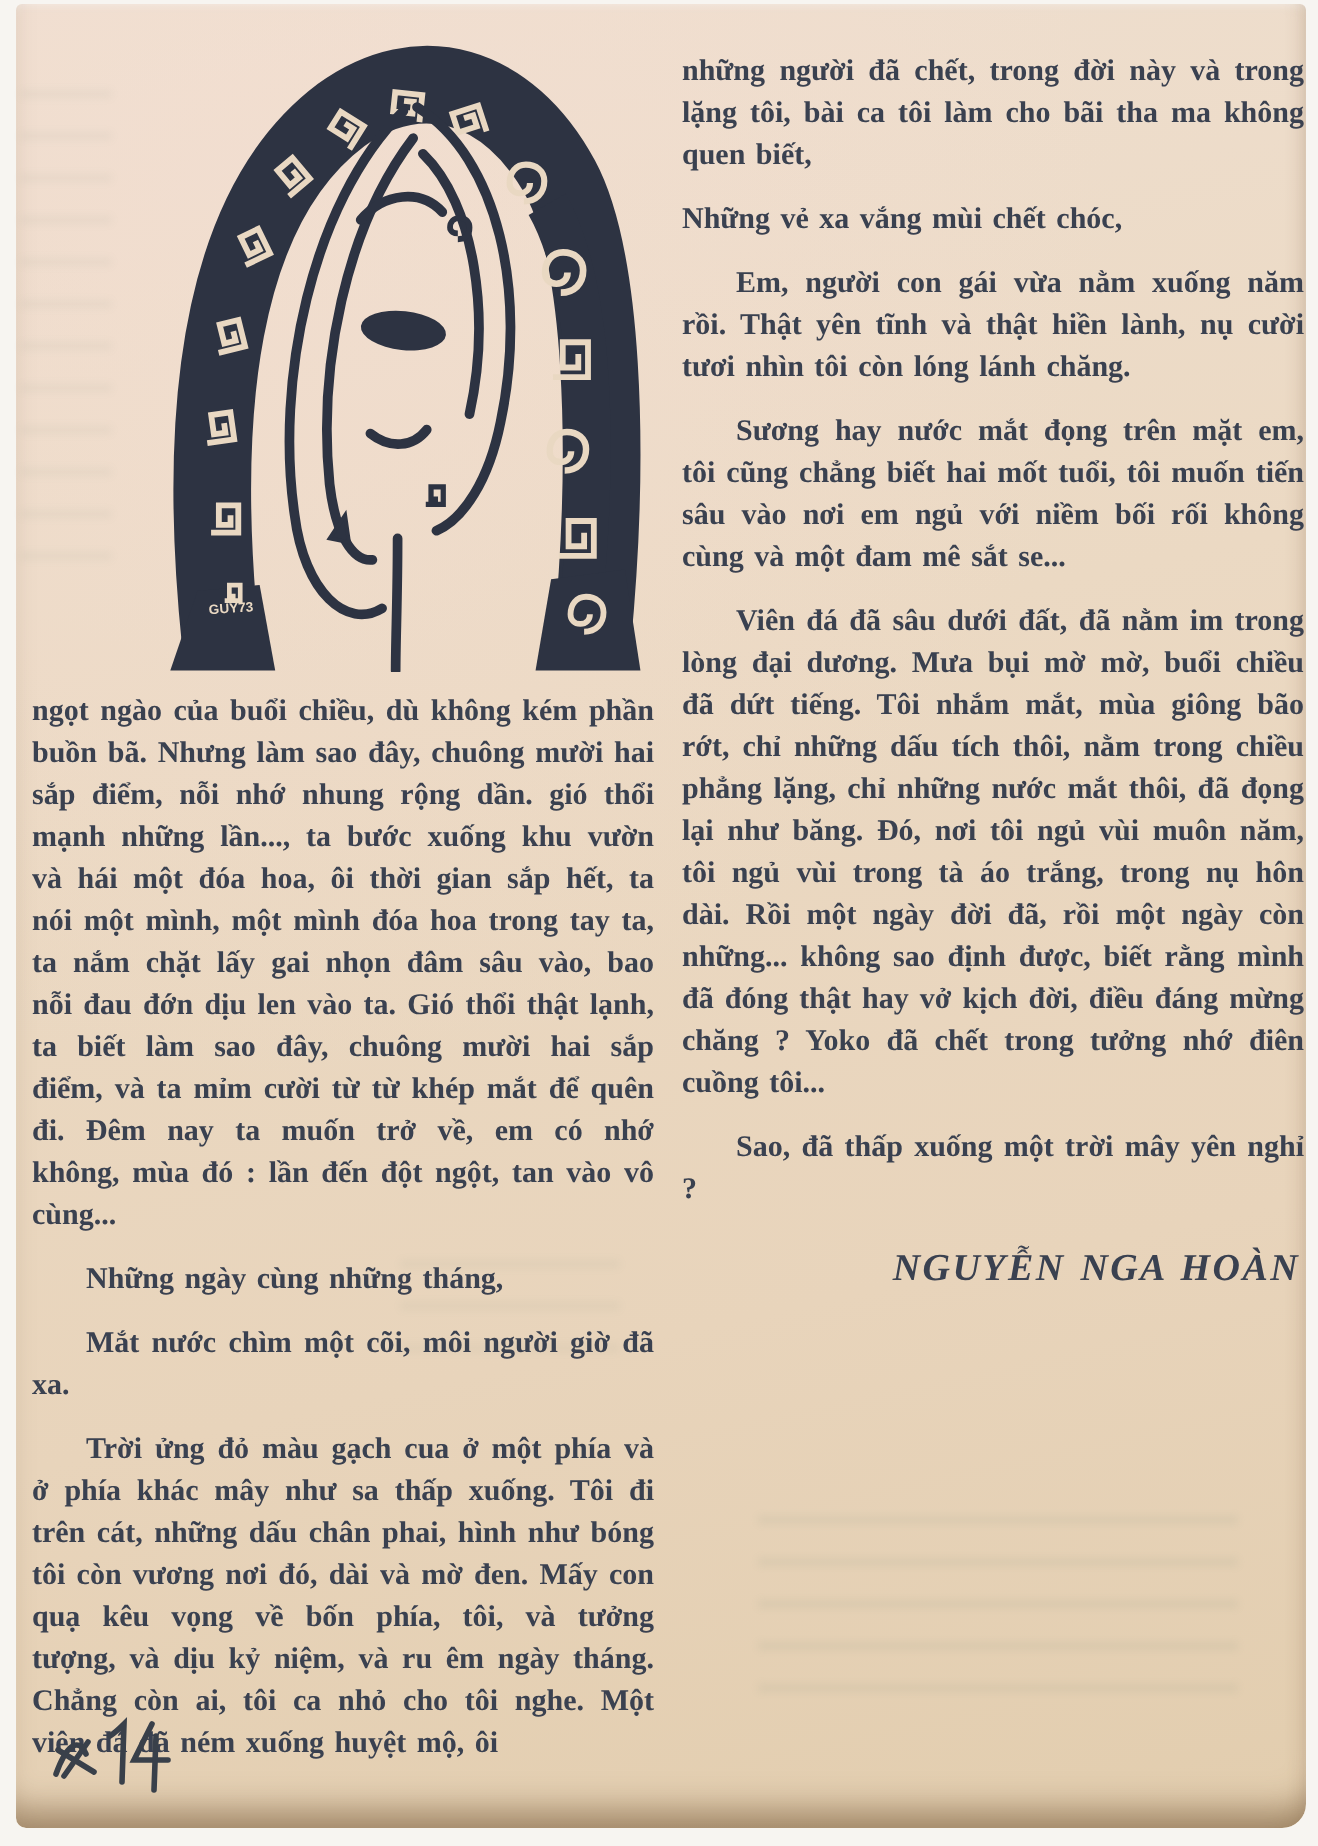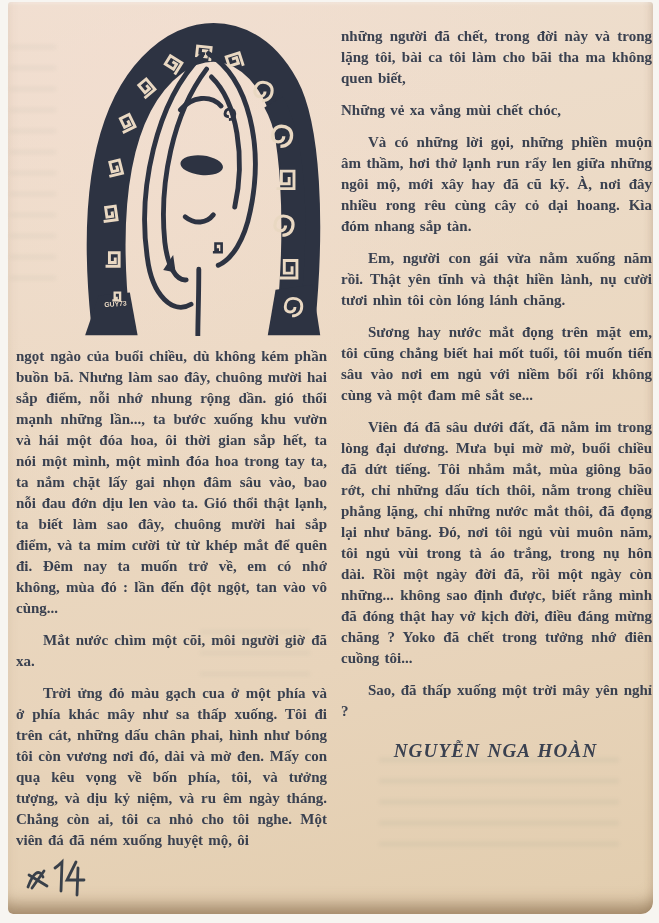--- a/index.html
+++ b/index.html
@@ -34,21 +34,21 @@
   .figure-wrap{width:272px;height:322px;margin:-12px 0 10px 40px;}
   p{margin:0 0 11px;text-align:justify;}
   p.cont{text-indent:0;}
   p.ind{text-indent:27px;}
   p.last{margin-bottom:0;}
   .poem{margin:0 0 11px;text-align:left;}
   .poem .vline{display:block;}
   .poem .vline.first{text-indent:27px;}
   .verse{text-align:left;text-indent:27px;margin:0 0 11px;}
   .signature{
-    text-align:center;font-style:italic;font-size:19px;letter-spacing:1.2px;
+    text-align:right;font-style:italic;font-size:19px;letter-spacing:1.2px;
     margin-top:18px;padding-right:2px;white-space:nowrap;
   }
   .page-number{position:absolute;left:20px;bottom:24px;width:74px;height:44px;}
 </style>
 </head>
 <body>
 
 <div class="paper"></div>
 
 <div class="ghost" style="left:10px;top:45px;width:46px;height:250px;opacity:.07;"></div>
@@ -102,32 +102,32 @@
         </g>
         <ellipse cx="150" cy="155" rx="22" ry="10" fill="#2d3342" transform="rotate(6 150 155)"></ellipse>
         <g stroke="#2d3342" fill="none" stroke-width="3">
           <path d="M0 6 C 4 6 6 4 6 0 C 6 -3 4 -5 1 -5 C -2 -5 -4 -3 -4 0 C -4 2 -2 3 0 3" transform="translate(178,102)"></path>
           <path d="M-5 5 H5 V-5 H-2 V2 H2" transform="translate(166,240) scale(.9)"></path>
         </g>
       </svg>
     </div>
 
     <p class="cont">ngọt ngào của buổi chiều,  dù không kém phần buồn bã. Nhưng làm sao đây, chuông mười hai sắp điểm, nỗi nhớ nhung rộng dần. gió thổi mạnh những lần..., ta bước xuống khu vườn và hái một đóa hoa,  ôi thời gian sắp hết, ta nói một mình,  một mình đóa hoa trong tay ta,  ta nắm chặt lấy gai nhọn đâm sâu vào, bao nỗi đau đớn dịu len vào ta. Gió thổi thật lạnh,  ta biết làm sao đây, chuông mười hai sắp điểm, và ta mỉm cười từ từ khép mắt để quên đi. Đêm nay ta muốn trở về, em có nhớ không, mùa đó :  lần đến đột ngột, tan vào vô cùng...</p>
+    <p class="verse">Những ngày cùng những tháng,</p>
     <p class="ind">Mắt nước chìm một cõi, môi người  giờ đã xa.</p>
     <p class="ind last">Trời ửng đỏ màu gạch cua ở một phía và ở phía khác mây như sa thấp xuống. Tôi đi trên cát, những dấu chân phai,  hình như bóng tôi còn vương nơi đó, dài và  mờ đen. Mấy con quạ kêu  vọng về  bốn phía,  tôi, và tưởng tượng, và dịu kỷ niệm, và ru êm  ngày tháng. Chẳng còn ai, tôi ca nhỏ cho tôi nghe. Một viên đá đã ném  xuống huyệt mộ,  ôi</p>
   </div>
 
   <div class="col">
     <p class="cont">những người đã chết, trong đời này và  trong lặng tôi, bài ca tôi làm cho bãi tha  ma không quen biết,</p>
 
     <div class="poem">
       <span class="vline">Những vẻ xa vắng mùi chết chóc,</span>
     </div>
 
-    <p class="ind">Và có những lời gọi, những phiền muộn âm thầm, hơi thở lạnh run rẩy len giữa những ngôi mộ, mới xây hay đã cũ kỹ. À, nơi đây nhiều rong rêu cùng cây cỏ dại hoang. Kìa đóm nhang sắp tàn.</p>
     <p class="ind">Em, người con gái vừa nằm xuống năm rồi. Thật yên tĩnh và thật  hiền  lành,  nụ cười tươi nhìn tôi còn lóng lánh chăng.</p>
     <p class="ind">Sương hay nước mắt đọng trên mặt em, tôi cũng chẳng biết hai mốt tuổi, tôi muốn tiến sâu vào nơi em ngủ với niềm bối rối không cùng và một đam mê sắt se...</p>
     <p class="ind">Viên đá  đã sâu dưới đất,  đã nằm im trong lòng đại dương. Mưa bụi mờ mờ,  buổi chiều đã dứt tiếng. Tôi nhắm mắt, mùa giông bão rớt, chỉ những dấu tích thôi, nằm  trong chiều phẳng lặng, chỉ những nước mắt thôi, đã đọng lại như băng.  Đó,  nơi  tôi ngủ  vùi muôn năm,  tôi ngủ vùi trong tà áo trắng, trong nụ hôn dài. Rồi một ngày  đời đã, rồi một ngày còn những...  không sao định được, biết rằng mình đã đóng thật hay vở kịch đời, điều đáng mừng chăng ? Yoko đã chết trong tưởng nhớ điên cuồng tôi...</p>
     <p class="ind">Sao,  đã thấp  xuống một  trời  mây yên nghỉ ?</p>
 
     <div class="signature">NGUYỄN NGA HOÀN</div>
   </div>
 </div>
 
 <div class="page-number">

